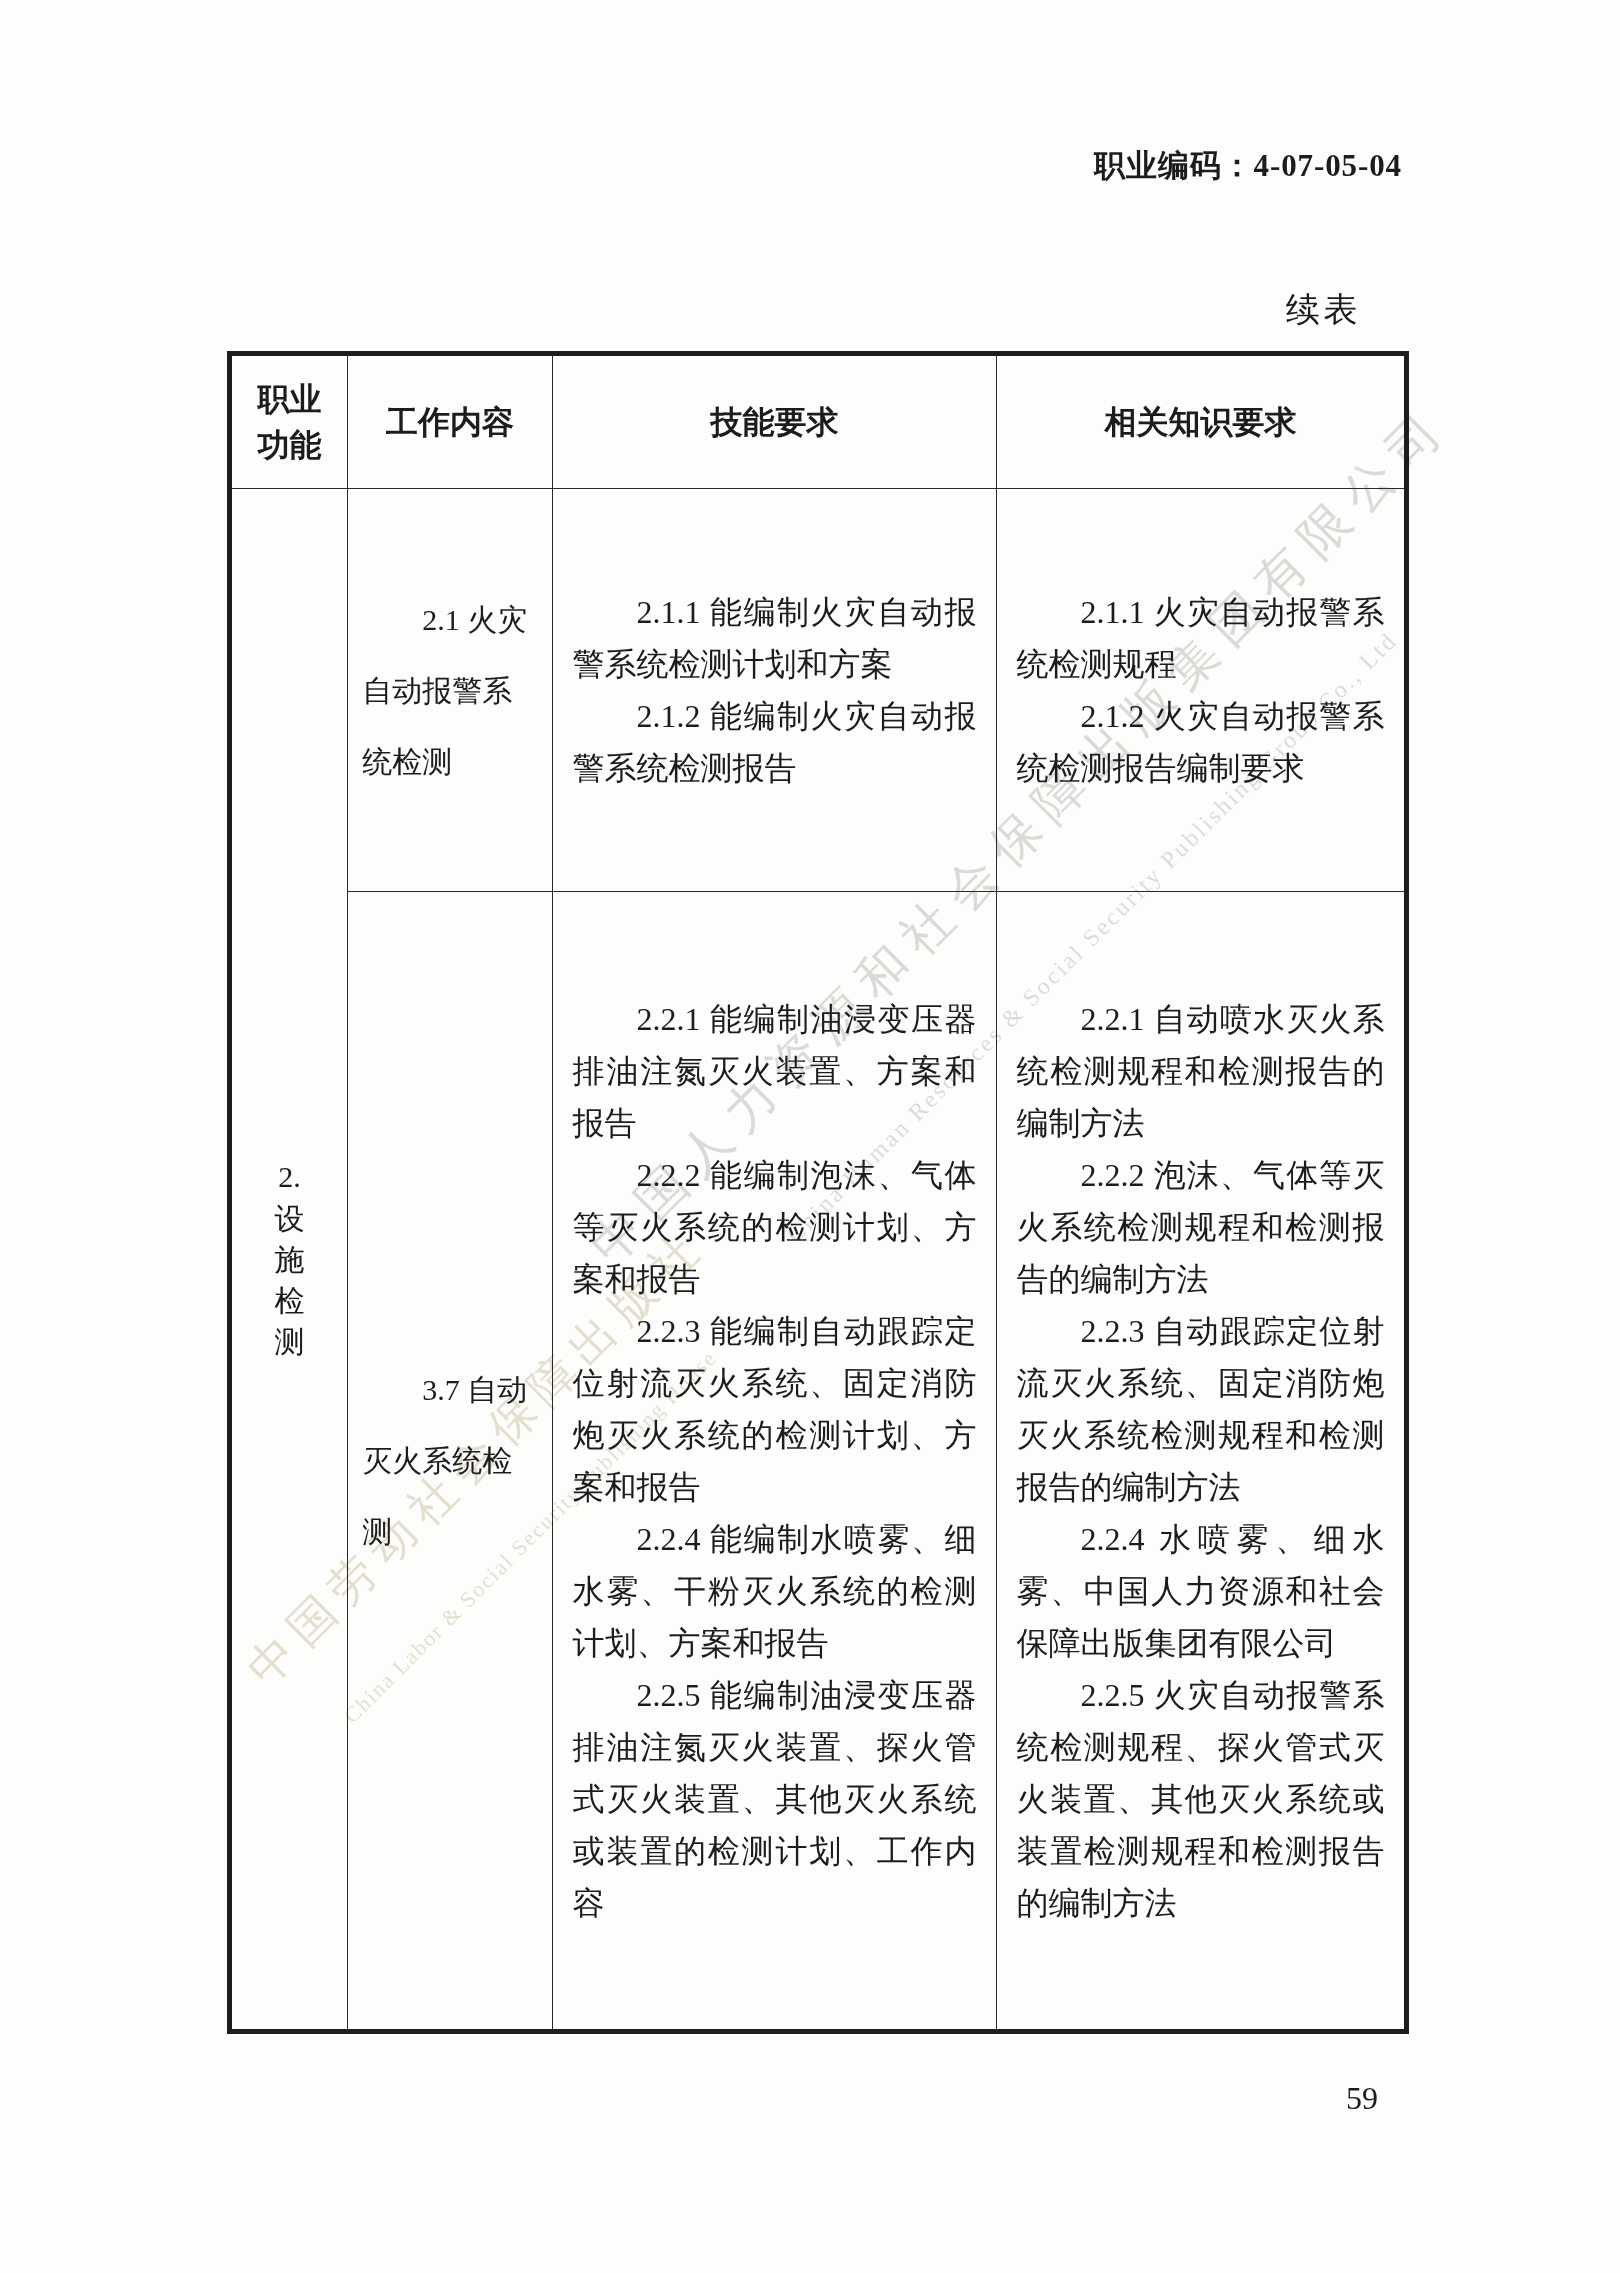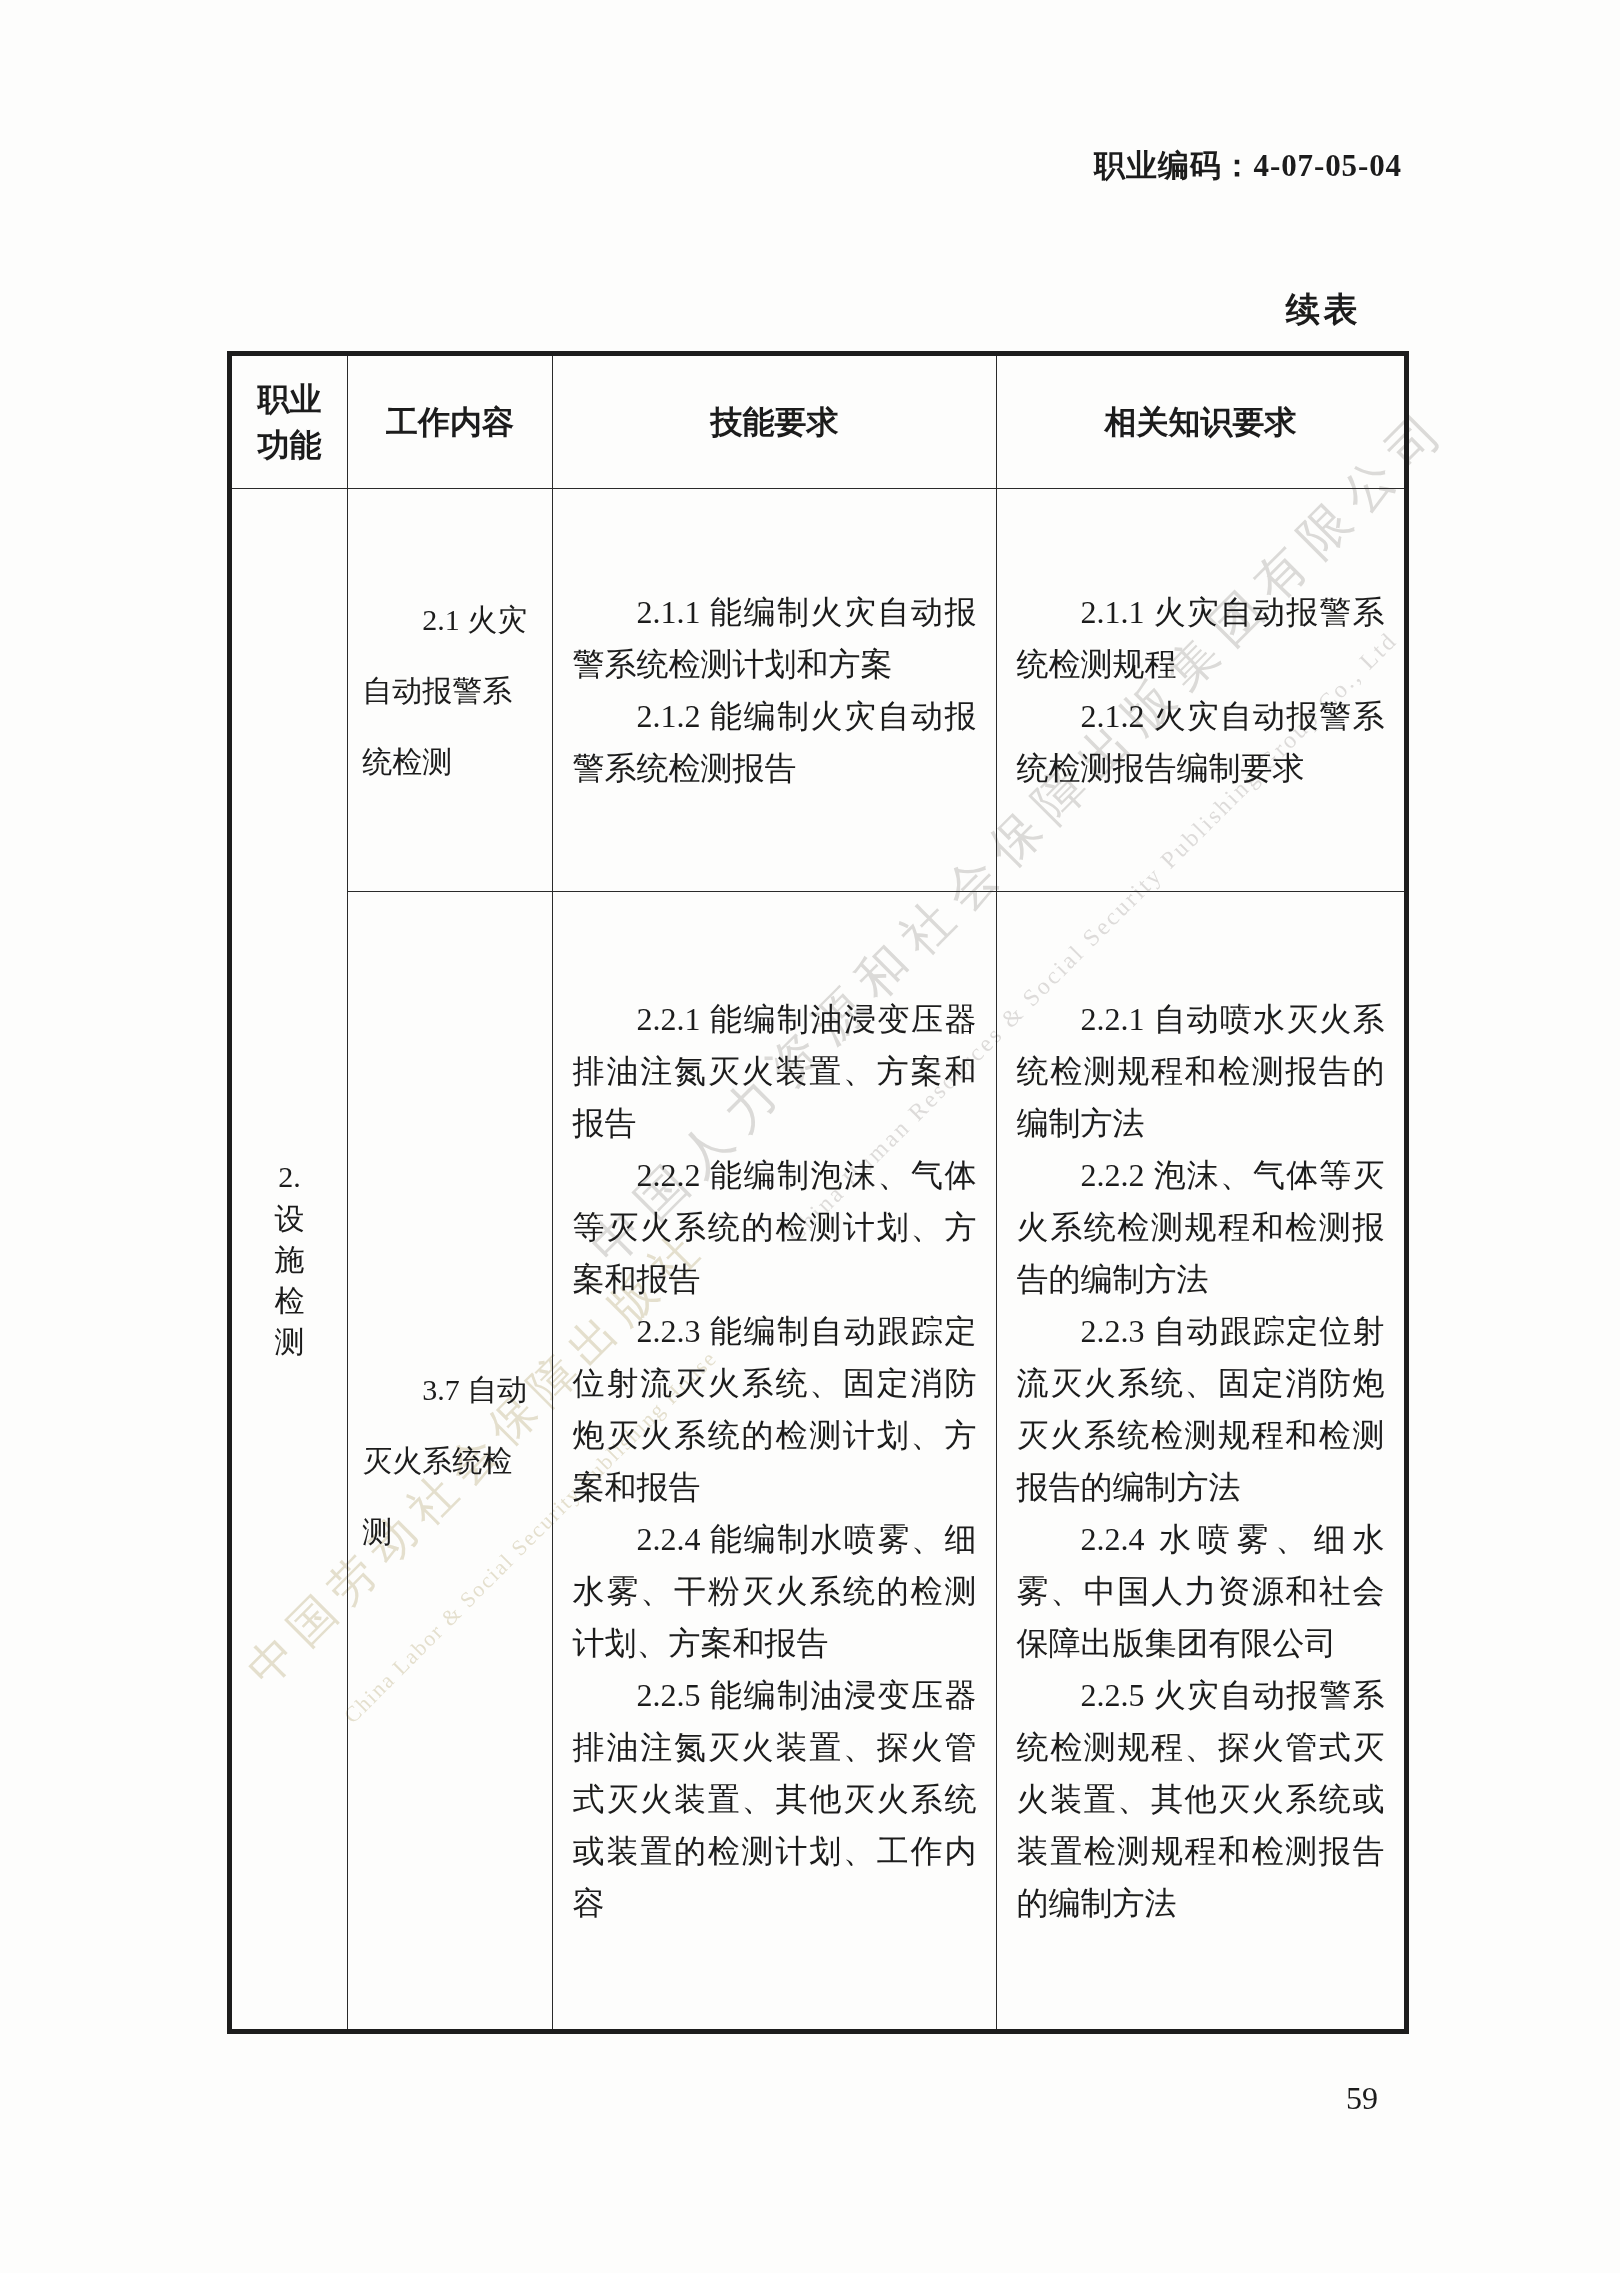--- a/index.html
+++ b/index.html
@@ -15,21 +15,21 @@
 
   
   .occ-code{
     position:absolute;top:145px;right:219px;
     font-size:31px;font-weight:bold;letter-spacing:0.9px;
     white-space:nowrap;
   }
   
   .cont-label{
     position:absolute;top:287px;right:260px;
-    font-size:34px;font-weight:bold;letter-spacing:3.6px;
+    font-size:34px;font-weight:normal;letter-spacing:3.6px;
     white-space:nowrap;
   }
   
   .page-num{
     position:absolute;top:2080px;left:1346px;
     font-size:32px;
   }
 
   
   .wm{

